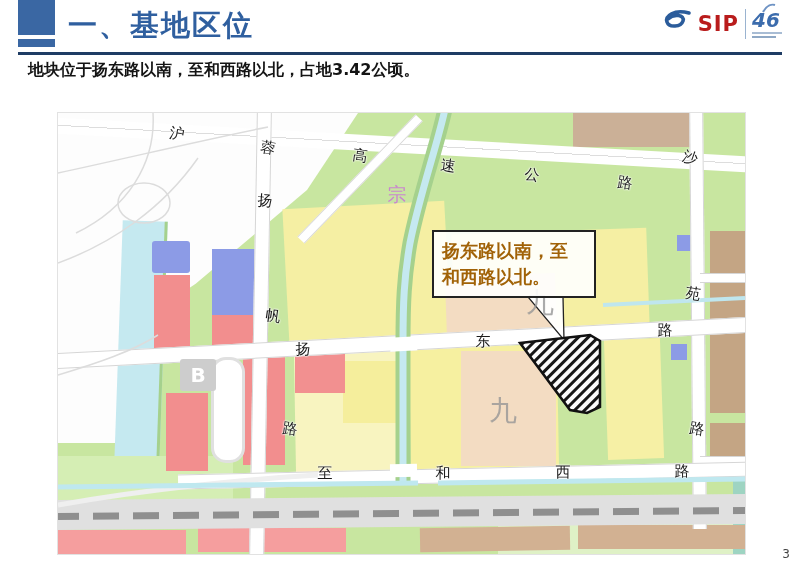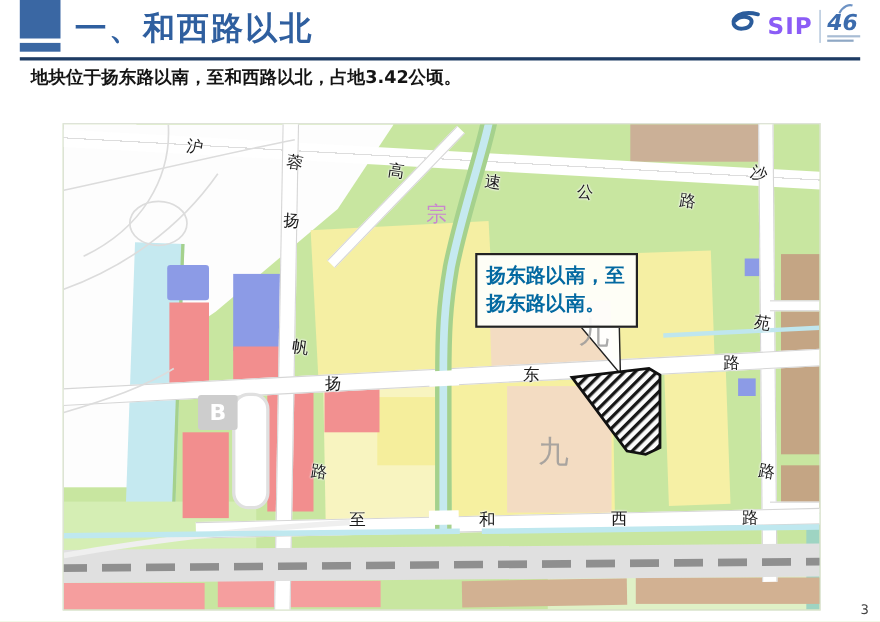--- a/index.html
+++ b/index.html
@@ -6,57 +6,57 @@
   body{width:800px;height:565px;position:relative;overflow:hidden;
        font-family:"DejaVu Sans","Liberation Sans",sans-serif;}
   .abs{position:absolute;}
 
   
   #hdr-square{left:18px;top:0;width:37px;height:35px;background:#3A67A3;}
   #hdr-bar{left:18px;top:39px;width:37px;height:8px;background:#3A67A3;}
   #page-title{left:68px;top:6px;font-size:29px;font-weight:bold;color:#2F5F9F;letter-spacing:2px;}
   #hdr-underline{left:18px;top:52px;width:764px;height:3px;background:#1E3C64;}
   #logo{right:18px;top:8px;display:flex;align-items:center;gap:6px;}
-  #logo-sip-text{font-size:21px;font-weight:bold;color:#8b5cf6;letter-spacing:1px;}
+  #logo-sip-text{font-size:21px;font-weight:bold;color:#b91c1c;letter-spacing:1px;}
   #logo-divider{width:1px;height:30px;background:#9AB3D0;}
   #logo-anniv{position:relative;color:#3C6CAD;font-size:20px;font-weight:bold;font-style:italic;line-height:1;}
   .micro-bar{height:2px;background:#A8BCD4;margin-top:2px;}
 
   #subtitle{left:28px;top:60px;font-size:16px;font-weight:600;color:#141414;}
   #page-number{right:10px;bottom:4px;font-size:12px;color:#444;}
 
   
   #map{left:57px;top:112px;width:687px;height:441px;background:#C8E6A0;
        border:1px solid #E2E2E2;overflow:hidden;position:absolute;}
   .blk{position:absolute;}
   .road{position:absolute;background:#fff;border-top:1px solid #D6D6D6;border-bottom:1px solid #D6D6D6;}
   .vroad{position:absolute;background:#fff;border-left:1px solid #D6D6D6;border-right:1px solid #D6D6D6;}
   .lbl{position:absolute;font-size:15px;color:#1b1b1b;white-space:nowrap;
        text-shadow:0 0 2px #fff,0 0 2px #fff,0 0 2px #fff;transform:translate(-50%,-50%);}
   .area-lbl{position:absolute;white-space:nowrap;transform:translate(-50%,-50%);}
-  #callout{position:absolute;left:374px;top:117px;width:148px;height:68px;
+  #callout{position:absolute;left:374px;top:117px;width:164px;height:68px;
            background:rgba(255,255,255,0.9);border:2px solid #222;box-sizing:border-box;
-           padding:6px 8px;font-size:18px;font-weight:bold;color:#0369a1;line-height:1.45;}
+           padding:6px 8px;font-size:18px;font-weight:bold;color:#a16207;line-height:1.45;}
   #b-block{left:122px;top:246px;width:36px;height:32px;background:#CDCDCD;border-radius:3px;
            display:flex;align-items:center;justify-content:center;}
   #b-block span{color:#fff;font-size:20px;font-weight:bold;}
   #capsule{left:153px;top:244px;width:28px;height:100px;background:#fff;
            border:3px solid #E0E0E0;border-radius:15px;}
   #railway{left:-5px;top:384px;width:700px;height:30px;background:#E0E0E0;transform:rotate(-0.5deg);}
   #railway-dash{position:absolute;left:0;top:13px;width:100%;height:7px;
      background:repeating-linear-gradient(90deg,#8F8F8F 0 26px,#E0E0E0 26px 40px);}
   #expressway{left:-6px;top:24px;width:700px;height:16px;transform:rotate(3.2deg);
      background:linear-gradient(#fff 0 7px,#DDD 7px 8px,#fff 8px);}
 </style>
 </head>
 <body>
 
 <div class="abs" id="hdr-square"></div>
 <div class="abs" id="hdr-bar"></div>
-<div class="abs" id="page-title">一、和西路以北</div>
+<div class="abs" id="page-title">一、基地区位</div>
 <div class="abs" id="hdr-underline"></div>
 
 <div class="abs" id="logo">
   <span>
     <svg width="30" height="28" viewBox="0 0 30 28">
       <path d="M27,5 C12,1 3,8 5,14 C7,20 19,19 21,13 C23,7 12,5 6,11" stroke="#2B5C9B" stroke-width="3.6" fill="none" stroke-linecap="round"></path>
     </svg>
   </span>
   <span id="logo-sip-text">SIP</span>
   <span id="logo-divider"></span>
@@ -181,17 +181,17 @@
   <span class="area-lbl" style="left:339px;top:82px;font-size:19px;color:#C986CE;">宗</span>
   <span class="area-lbl" style="left:482px;top:190px;font-size:28px;color:rgba(150,150,150,0.8);">九</span>
   <span class="area-lbl" style="left:445px;top:298px;font-size:28px;color:rgba(150,150,150,0.8);">九</span>
 
   <div class="abs" id="b-block">
     <span>B</span>
   </div>
 
   <div id="callout">
     <div>扬东路以南，至</div>
-    <div>扬东路以南。</div>
+    <div>和西路以北。</div>
   </div>
 </div>
 
 <div class="abs" id="page-number">3</div>
 
 </body></html>

